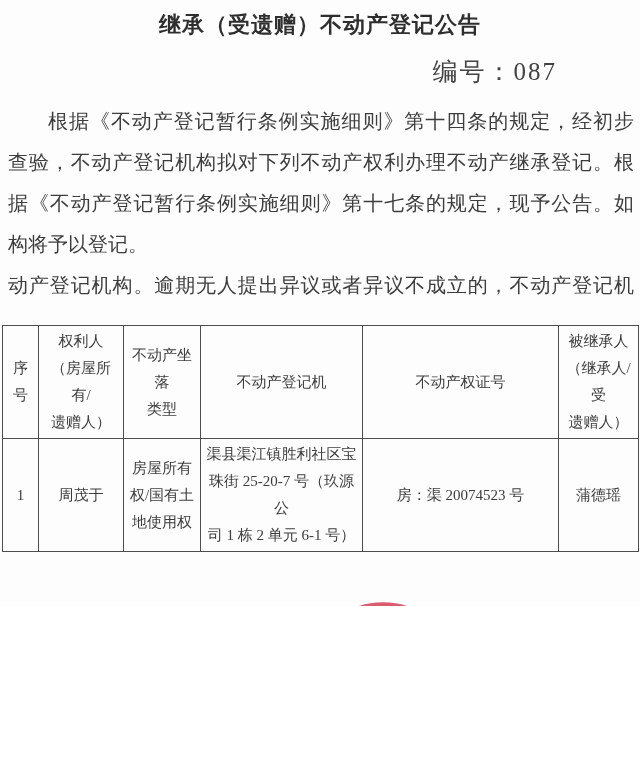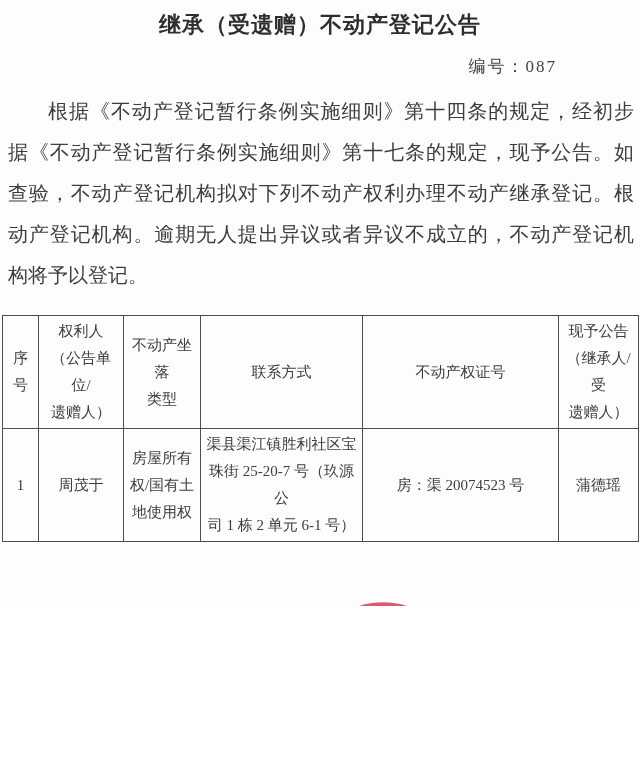--- a/index.html
+++ b/index.html
@@ -17,21 +17,21 @@
     font-family:"Liberation Sans","DejaVu Sans",sans-serif;
     font-weight:700;
     font-size:22px;
     letter-spacing:1px;
     color:#2e2e2e;
   }
   .docno{
     margin-top:15px;
     text-align:right;
     padding-right:83px;
-    font-size:17px;
+    font-size:25px;
     letter-spacing:2px;
     color:#434343;
   }
   .body-text{
     margin:13px 6px 0 8px;
     font-size:20px;
     line-height:41px;
   }
   .para-line{
     text-align:justify;
@@ -103,46 +103,46 @@
 <body>
 
 <div class="page">
 
   <div class="title">继承（受遗赠）不动产登记公告</div>
 
   <div class="docno">编号：087</div>
 
   <div class="body-text">
     <div class="para-line indent">根据《不动产登记暂行条例实施细则》第十四条的规定，经初步</div>
+    <div class="para-line">查验，不动产登记机构拟对下列不动产权利办理不动产继承登记。根</div>
     <div class="para-line">据《不动产登记暂行条例实施细则》第十七条的规定，现予公告。如</div>
-    <div class="para-line">查验，不动产登记机构拟对下列不动产权利办理不动产继承登记。根</div>
+    <div class="para-line last">构将予以登记。</div>
     <div class="para-line">动产登记机构。逾期无人提出异议或者异议不成立的，不动产登记机</div>
-    <div class="para-line last">构将予以登记。</div>
   </div>
 
   <table class="announce">
     <colgroup>
       <col style="width:36px">
         <col style="width:85px">
         <col style="width:77px">
       <col style="width:162px">
         <col style="width:196px">
         <col style="width:80px">
     </colgroup>
     <tbody>
         <tr class="hdr">
       <th class="prewrap">序号</th>
       <th class="prewrap">权利人
-（公告单位/
+（房屋所有/
 遗赠人）</th>
       <th class="prewrap">不动产坐落
 类型</th>
-      <th class="prewrap">联系方式</th>
+      <th class="prewrap">不动产登记机</th>
       <th class="prewrap">不动产权证号</th>
-      <th class="prewrap">现予公告
+      <th class="prewrap">被继承人
 （继承人/受
 遗赠人）</th>
     </tr>
     <tr class="datarow">
       <td class="prewrap">1</td>
       <td class="prewrap">周茂于</td>
       <td class="prewrap">房屋所有
 权/国有土
 地使用权</td>
       <td class="prewrap">渠县渠江镇胜利社区宝

